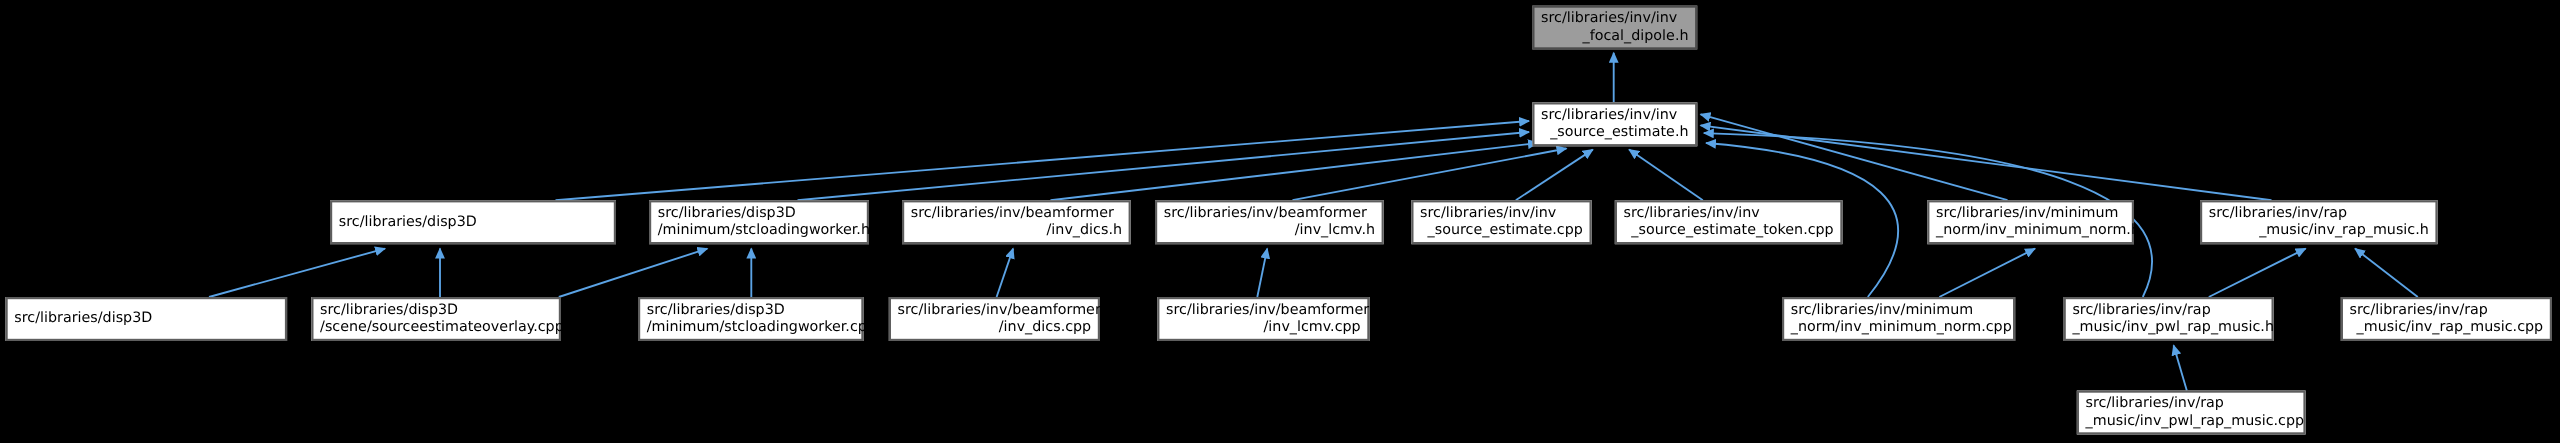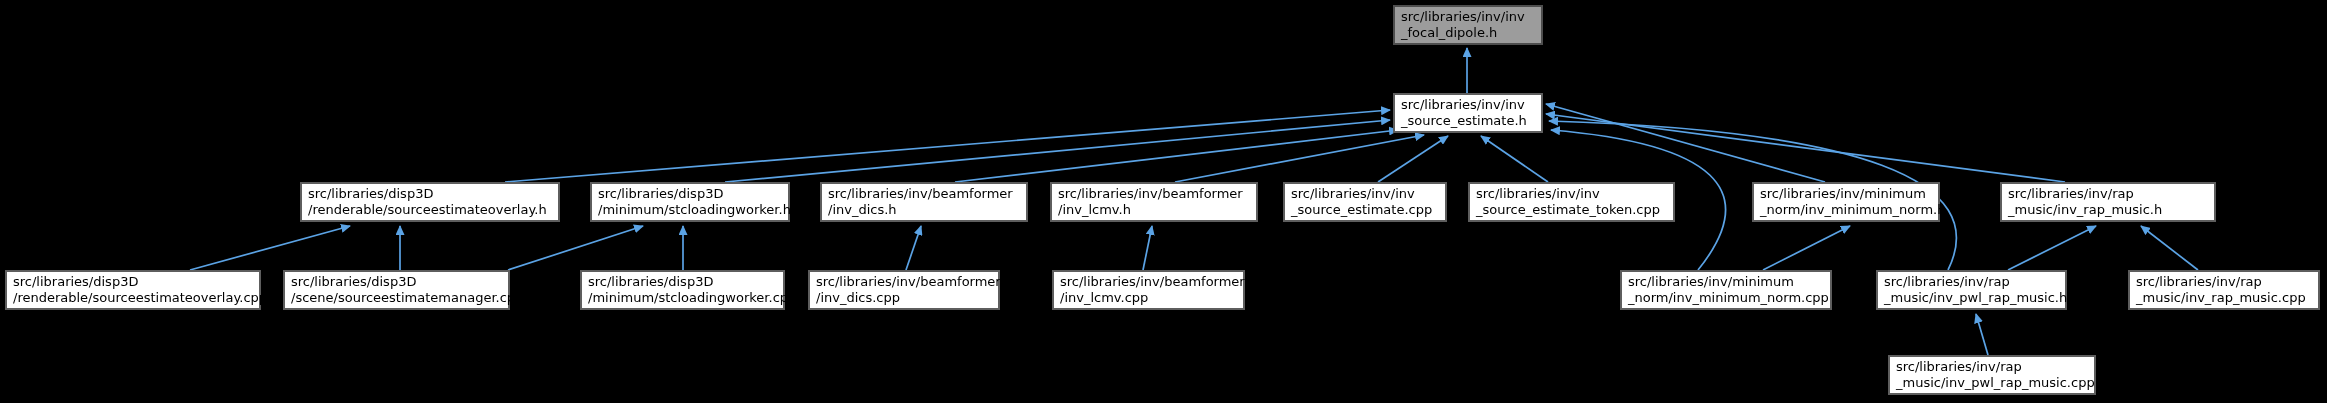--- a/index.html
+++ b/index.html
@@ -24,21 +24,21 @@
     line-height:16px;
     white-space:nowrap;
     padding:1px 6px;
     cursor:pointer;
   }
   .node.highlight{
     background:#9c9c9c;
     border-color:#4d4d4d;
   }
   .node .l1{display:block;text-align:left;}
-  .node .l2{display:block;text-align:left;}
+  .node .l2{display:block;text-align:right;}
 </style>
 </head>
 <body>
 
 <div id="canvas" style="background: rgb(0, 0, 0);">
   <svg id="edges" width="2327" height="403" viewBox="0 0 2327 403" xmlns="http://www.w3.org/2000/svg">
       <defs>
         <marker id="arrow" markerWidth="11" markerHeight="9" refX="9" refY="4.5" orient="auto" markerUnits="userSpaceOnUse">
           <path d="M0,0 L10,4.5 L0,9 z" fill="#5ba3e5"></path>
         </marker>
@@ -69,21 +69,20 @@
 <div class="node highlight" style="left: 1393px; top: 5px; width: 150px; height: 40px; background: rgb(156, 156, 156); border-color: rgb(77, 77, 77); color: rgb(0, 0, 0);">
       <span class="l1">src/libraries/inv/inv</span>
       <span class="l2">_focal_dipole.h</span>
     </div>
     <div class="node" style="left: 1393px; top: 93px; width: 150px; height: 40px; background: rgb(255, 255, 255); border-color: rgb(94, 94, 94); color: rgb(0, 0, 0);">
       <span class="l1">src/libraries/inv/inv</span>
       <span class="l2">_source_estimate.h</span>
     </div>
     <div class="node" style="left: 300px; top: 182px; width: 260px; height: 40px; background: rgb(255, 255, 255); border-color: rgb(94, 94, 94); color: rgb(0, 0, 0);">
       <span class="l1">src/libraries/disp3D</span>
-      <span class="l2">/renderable/sourceestimateoverlay.h</span>
     </div>
     <div class="node" style="left: 590px; top: 182px; width: 200px; height: 40px; background: rgb(255, 255, 255); border-color: rgb(94, 94, 94); color: rgb(0, 0, 0);">
       <span class="l1">src/libraries/disp3D</span>
       <span class="l2">/minimum/stcloadingworker.h</span>
     </div>
     <div class="node" style="left: 820px; top: 182px; width: 208px; height: 40px; background: rgb(255, 255, 255); border-color: rgb(94, 94, 94); color: rgb(0, 0, 0);">
       <span class="l1">src/libraries/inv/beamformer</span>
       <span class="l2">/inv_dics.h</span>
     </div>
     <div class="node" style="left: 1050px; top: 182px; width: 208px; height: 40px; background: rgb(255, 255, 255); border-color: rgb(94, 94, 94); color: rgb(0, 0, 0);">
@@ -101,25 +100,24 @@
     <div class="node" style="left: 1752px; top: 182px; width: 188px; height: 40px; background: rgb(255, 255, 255); border-color: rgb(94, 94, 94); color: rgb(0, 0, 0);">
       <span class="l1">src/libraries/inv/minimum</span>
       <span class="l2">_norm/inv_minimum_norm.h</span>
     </div>
     <div class="node" style="left: 2000px; top: 182px; width: 216px; height: 40px; background: rgb(255, 255, 255); border-color: rgb(94, 94, 94); color: rgb(0, 0, 0);">
       <span class="l1">src/libraries/inv/rap</span>
       <span class="l2">_music/inv_rap_music.h</span>
     </div>
     <div class="node" style="left: 5px; top: 270px; width: 256px; height: 40px; background: rgb(255, 255, 255); border-color: rgb(94, 94, 94); color: rgb(0, 0, 0);">
       <span class="l1">src/libraries/disp3D</span>
-      <span class="l2">/renderable/sourceestimateoverlay.cpp</span>
     </div>
     <div class="node" style="left: 283px; top: 270px; width: 227px; height: 40px; background: rgb(255, 255, 255); border-color: rgb(94, 94, 94); color: rgb(0, 0, 0);">
       <span class="l1">src/libraries/disp3D</span>
-      <span class="l2">/scene/sourceestimatemanager.cpp</span>
+      <span class="l2">/scene/sourceestimateoverlay.cpp</span>
     </div>
     <div class="node" style="left: 580px; top: 270px; width: 205px; height: 40px; background: rgb(255, 255, 255); border-color: rgb(94, 94, 94); color: rgb(0, 0, 0);">
       <span class="l1">src/libraries/disp3D</span>
       <span class="l2">/minimum/stcloadingworker.cpp</span>
     </div>
     <div class="node" style="left: 808px; top: 270px; width: 192px; height: 40px; background: rgb(255, 255, 255); border-color: rgb(94, 94, 94); color: rgb(0, 0, 0);">
       <span class="l1">src/libraries/inv/beamformer</span>
       <span class="l2">/inv_dics.cpp</span>
     </div>
     <div class="node" style="left: 1052px; top: 270px; width: 193px; height: 40px; background: rgb(255, 255, 255); border-color: rgb(94, 94, 94); color: rgb(0, 0, 0);">

